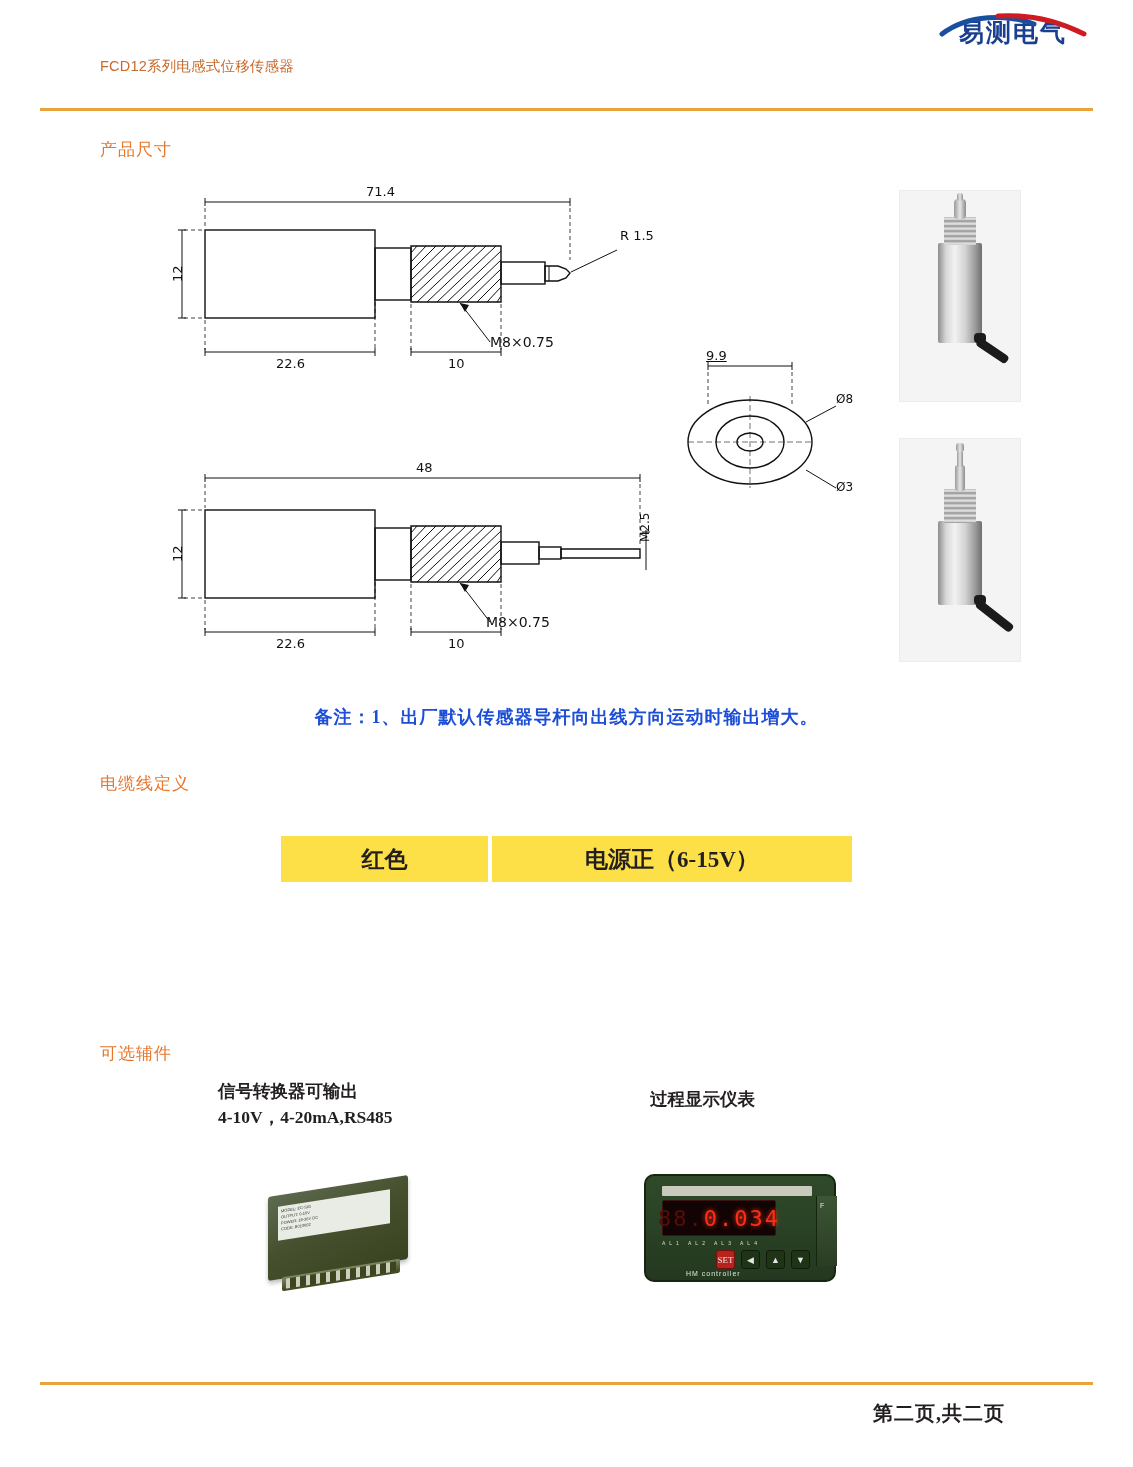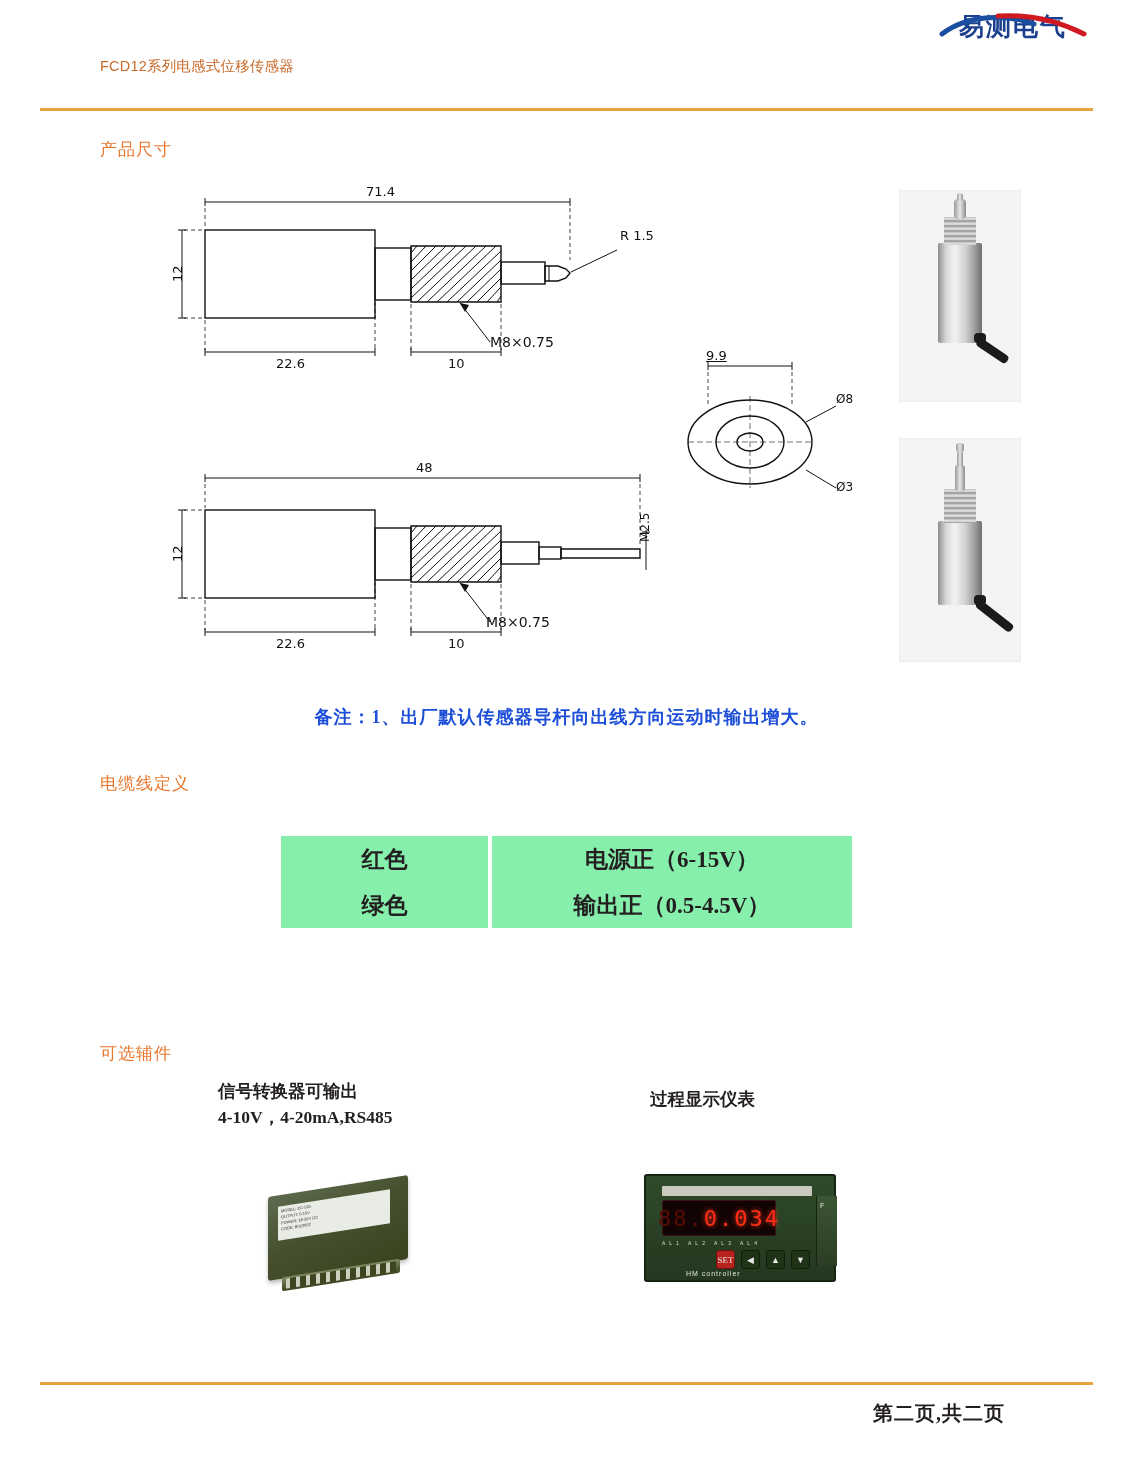--- a/index.html
+++ b/index.html
@@ -51,21 +51,21 @@
   .logo-mark .l-e1 { color: #1a4fa0; }
   .logo-mark .l-t  { color: #d01a22; }
   .logo-mark .l-m  { color: #1a4fa0; }
   .logo-mark .l-e2 { color: #1aa0c8; }
   .logo-sub {
     font-family: "Liberation Sans", sans-serif;
     font-size: 25px;
     font-weight: bold;
     color: #1a3f8f;
     letter-spacing: 2px;
-    margin-top: 2px;
+    margin-top: 8px;
   }
   .logo-swoosh {
     position: absolute;
     left: 5px;
     top: 4px;
     width: 150px;
     height: 26px;
     overflow: hidden;
   }
   .rule-top {
@@ -166,21 +166,21 @@
   .cable-table td {
     height: 44px;
     text-align: center;
     font-size: 23px;
     font-weight: bold;
     color: #231f20;
     border: none;
   }
   .cable-table td.c-color { width: 208px; }
   .cable-table td.c-func { width: 363px; }
-  .cable-table tr.row-light td { background: #86efac; }
+  .cable-table tr.row-light td { background: #fde047; }
   .cable-table tr.row-dark td { background: #d3d3d3; }
   .cable-table td.c-color { border-right: 4px solid #ffffff; }
 
   
   .acc-caption {
     position: absolute;
     font-size: 17.5px;
     font-weight: bold;
     color: #231f20;
     line-height: 26px;
@@ -236,21 +236,21 @@
     border-radius: 1px;
   }
 
   
   .meter-body {
     position: absolute;
     left: 6px; top: 6px;
     width: 188px; height: 104px;
     background: linear-gradient(#2f4a2a,#24381f);
     border: 2px solid #16250f;
-    border-radius: 3px;
+    border-radius: 10px;
   }
   .meter-screen {
     position: absolute;
     left: 16px; top: 24px;
     width: 112px; height: 34px;
     background: #120404;
     border: 1px solid #3a1212;
     border-radius: 2px;
     display: flex;
     align-items: center;
@@ -501,24 +501,20 @@
 <div class="note">备注：1、出厂默认传感器导杆向出线方向运动时输出增大。</div>
 
 <div class="section-heading" id="h-cable">电缆线定义</div>
 
 <table class="cable-table">
   <tbody>
     <tr class="row-light">
       <td class="c-color">红色</td>
       <td class="c-func">电源正（6-15V）</td>
     </tr>
-    <tr class="row-light">
-      <td class="c-color">绿色</td>
-      <td class="c-func">输出正（0.5-4.5V）</td>
-    </tr>
   </tbody>
 </table>
 
 <div class="section-heading" id="h-access">可选辅件</div>
 
 <div class="acc-caption" id="acc1-cap">
   <div>信号转换器可输出</div>
   <div>4-10V，4-20mA,RS485</div>
 </div>
 

